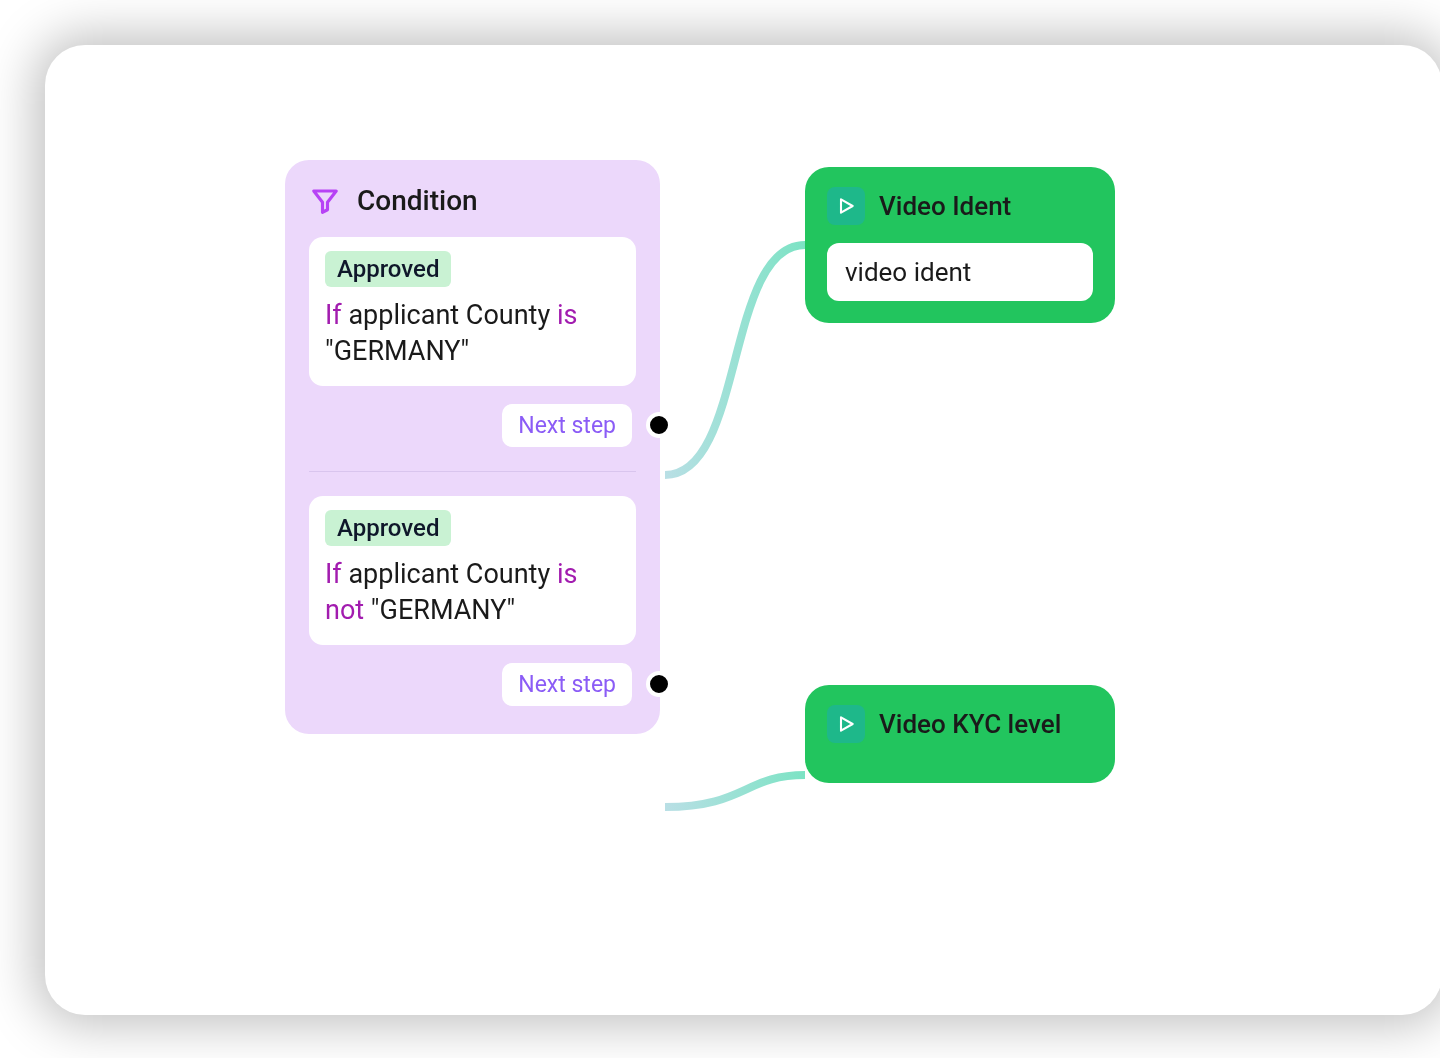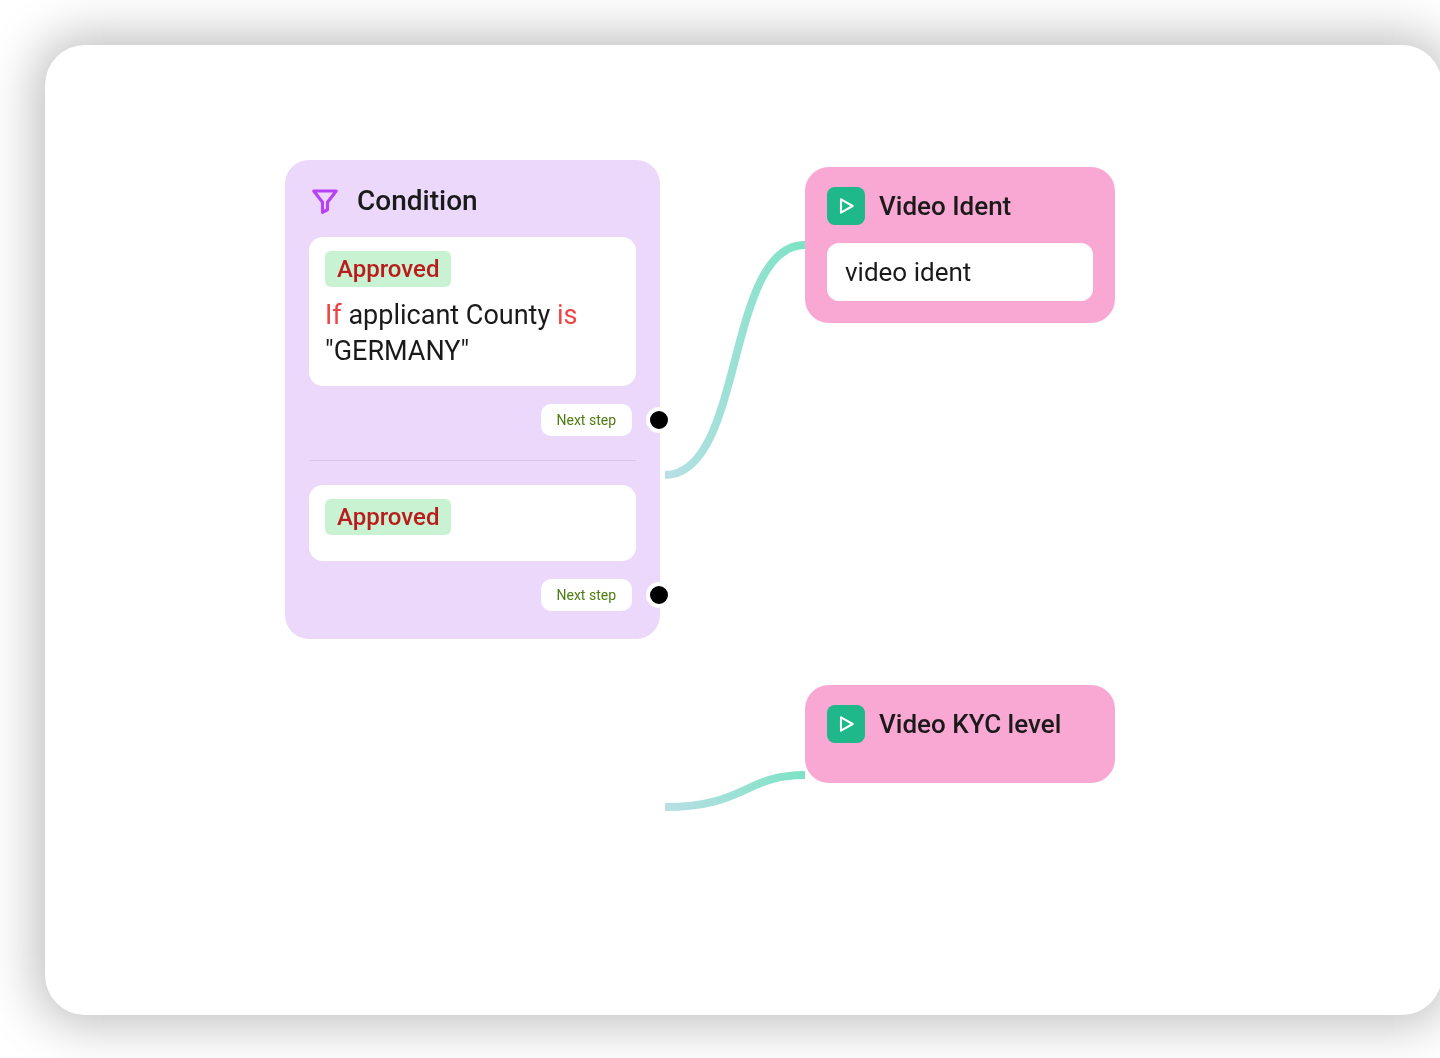--- a/index.html
+++ b/index.html
@@ -50,66 +50,66 @@
     }
     .rule-block {
       background: #fff;
       border-radius: 14px;
       padding: 14px 16px 16px 16px;
       margin-bottom: 18px;
     }
     .status-badge {
       display: inline-block;
       background: #c9f2d3;
-      color: #b91c1c;
+      color: #0f172a;
       font-size: 24px;
       font-weight: 500;
       padding: 4px 12px;
       border-radius: 6px;
       margin-bottom: 10px;
     }
     .rule-text {
       font-size: 27px;
       line-height: 1.35;
       color: #1a1a1a;
     }
-    .rule-text .kw { color: #ef4444; }
+    .rule-text .kw { color: #a21caf; }
     .next-step-row {
       display: flex;
       justify-content: flex-end;
       align-items: center;
       gap: 14px;
     }
     .next-step-btn {
       background: #fff;
       border-radius: 10px;
       padding: 8px 16px;
-      font-size: 14px;
-      color: #4d7c0f;
+      font-size: 23px;
+      color: #8b5cf6;
       display: inline-block;
     }
     .port {
       width: 18px;
       height: 18px;
       background: #000;
       border-radius: 50%;
       border: 4px solid #fff;
       box-sizing: content-box;
       margin-right: -36px;
     }
     .divider {
       height: 1px;
       background: #d9c5ee;
       margin: 24px 0;
     }
     
     .action-node {
       position: absolute;
       width: 310px;
-      background: #f9a8d4;
+      background: #22c55e;
       border-radius: 24px;
       padding: 20px 22px 22px 22px;
     }
     .action-node.video { top: 122px; left: 760px; }
     .action-node.kyc { top: 640px; left: 760px; }
     .action-header {
       display: flex;
       align-items: center;
       gap: 14px;
       margin-bottom: 18px;
@@ -182,20 +182,26 @@
     </div>
     <div class="next-step-row">
       <span class="next-step-btn">Next step</span>
       <span class="port"></span>
     </div>
 
     <div class="divider"></div>
 
     <div class="rule-block">
       <span class="status-badge">Approved</span>
+      <div class="rule-text">
+        <span class="kw">If</span>
+        <span>applicant County</span>
+        <span class="kw">is not</span>
+        <span>"GERMANY"</span>
+      </div>
     </div>
     <div class="next-step-row">
       <span class="next-step-btn">Next step</span>
       <span class="port"></span>
     </div>
   </div>
 
   <div class="action-node video">
     <div class="action-header">
       <span class="play-icon-box">

